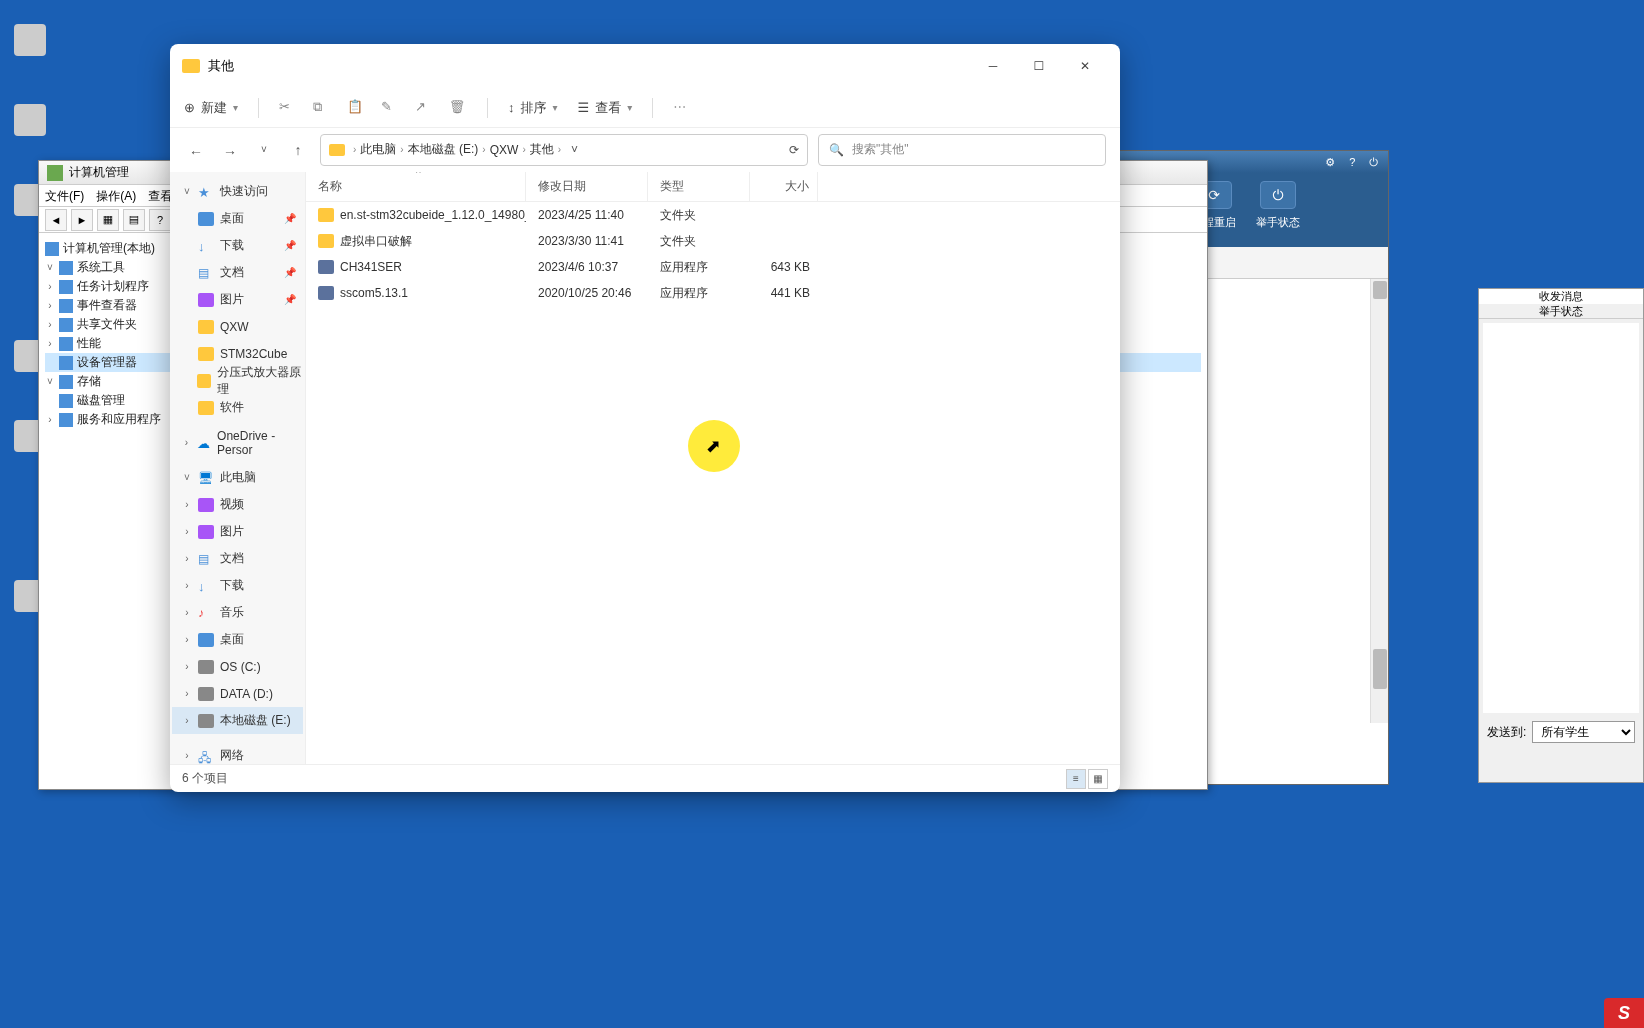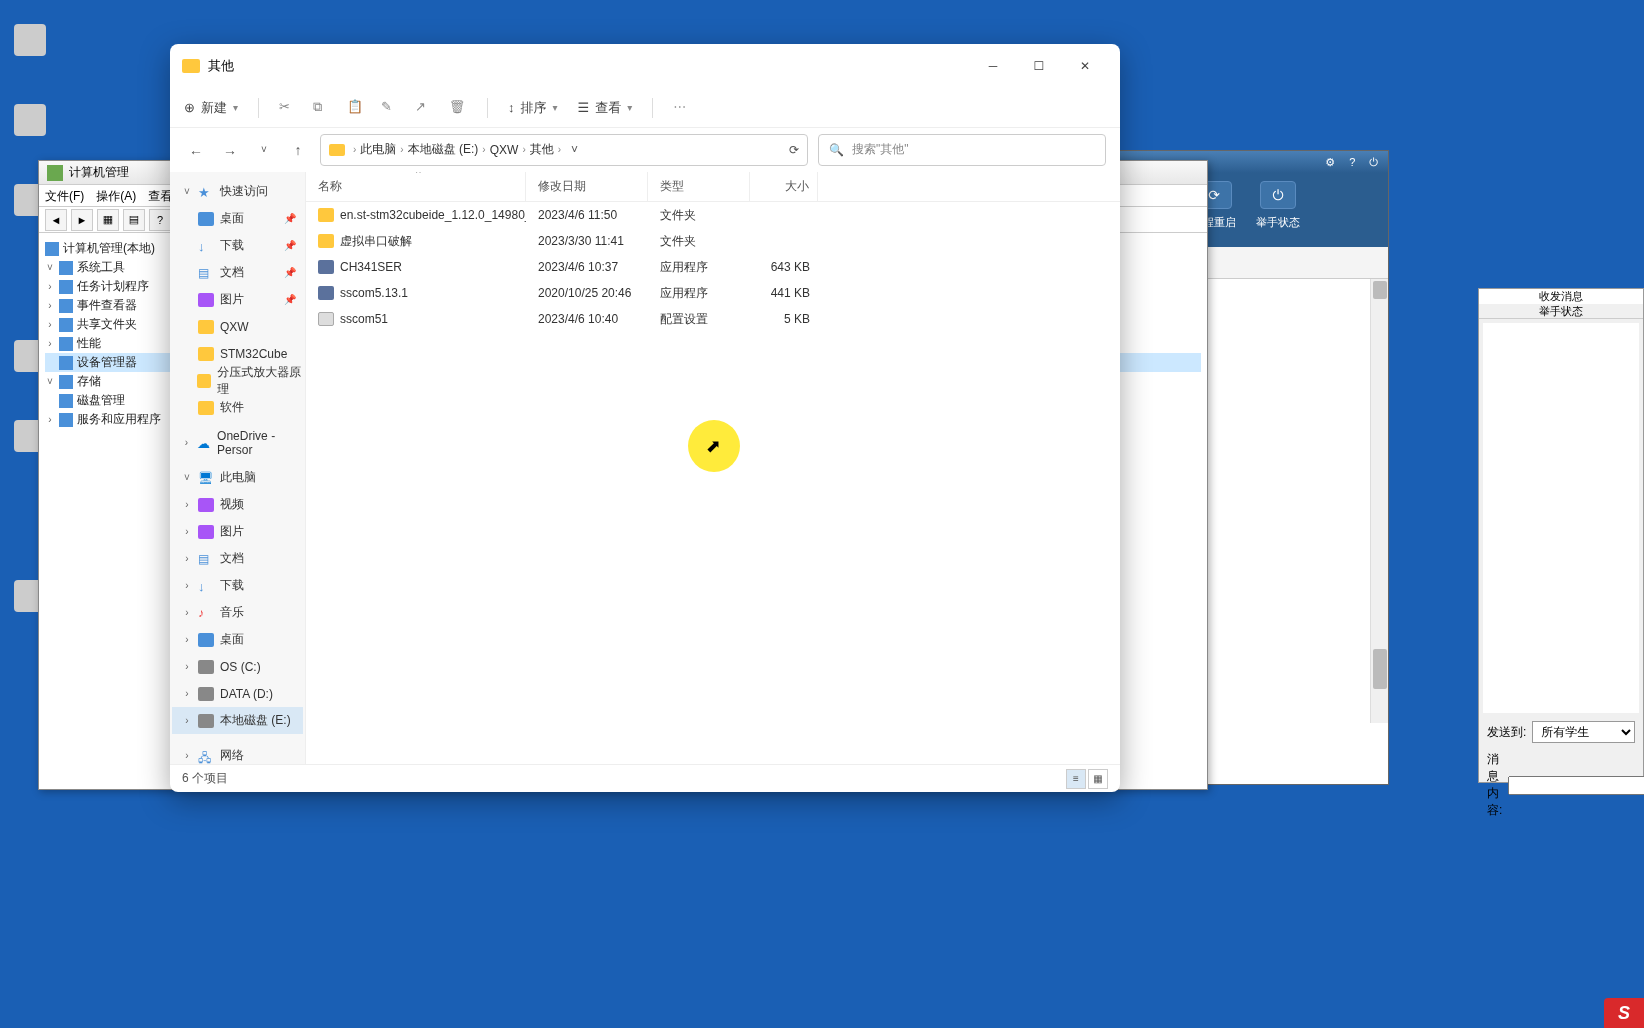--- a/index.html
+++ b/index.html
@@ -235,24 +235,20 @@
 <div class="chat-panel">
   <div class="chat-tabs">
     <div class="chat-tab active">收发消息</div>
     <div class="chat-tab">举手状态</div>
   </div>
   <div class="chat-body"></div>
   <div class="chat-send">
     <span>发送到:</span>
     <select><option>所有学生</option></select>
   </div>
-  <div class="chat-msg">
-    <span>消息内容:</span>
-    <input type="text" style="">
-  </div>
 </div>
 
 <div class="explorer">
   <div class="ex-titlebar">
     <span class="folder-ico"></span>
     <span class="title">其他</span>
     <div class="winbtns">
       <div class="winbtn">─</div>
       <div class="winbtn">☐</div>
       <div class="winbtn">✕</div>
@@ -433,21 +429,21 @@
         <div class="col col-date">修改日期</div>
         <div class="col col-type">类型</div>
         <div class="col col-size">大小</div>
       </div>
       <div id="file-rows">
           <div class="fl-row">
             <div class="col col-name">
               <span class="fico fico-folder"></span>
               <span>en.st-stm32cubeide_1.12.0_14980_20...</span>
             </div>
-            <div class="col col-date">2023/4/6 11:50</div>
+            <div class="col col-date">2023/4/25 11:40</div>
             <div class="col col-type">文件夹</div>
             <div class="col col-size"></div>
           </div>
           <div class="fl-row">
             <div class="col col-name">
               <span class="fico fico-folder"></span>
               <span>虚拟串口破解</span>
             </div>
             <div class="col col-date">2023/3/30 11:41</div>
             <div class="col col-type">文件夹</div>
@@ -464,29 +460,20 @@
           </div>
           <div class="fl-row">
             <div class="col col-name">
               <span class="fico fico-exe"></span>
               <span>sscom5.13.1</span>
             </div>
             <div class="col col-date">2020/10/25 20:46</div>
             <div class="col col-type">应用程序</div>
             <div class="col col-size">441 KB</div>
           </div>
-          <div class="fl-row">
-            <div class="col col-name">
-              <span class="fico fico-ini"></span>
-              <span>sscom51</span>
-            </div>
-            <div class="col col-date">2023/4/6 10:40</div>
-            <div class="col col-type">配置设置</div>
-            <div class="col col-size">5 KB</div>
-          </div>
         </div>
     </div>
   </div>
   <div class="ex-status">
     <span>6 个项目</span>
     <div class="view-switch">
       <div class="vs active">≡</div>
       <div class="vs">▦</div>
     </div>
   </div>

